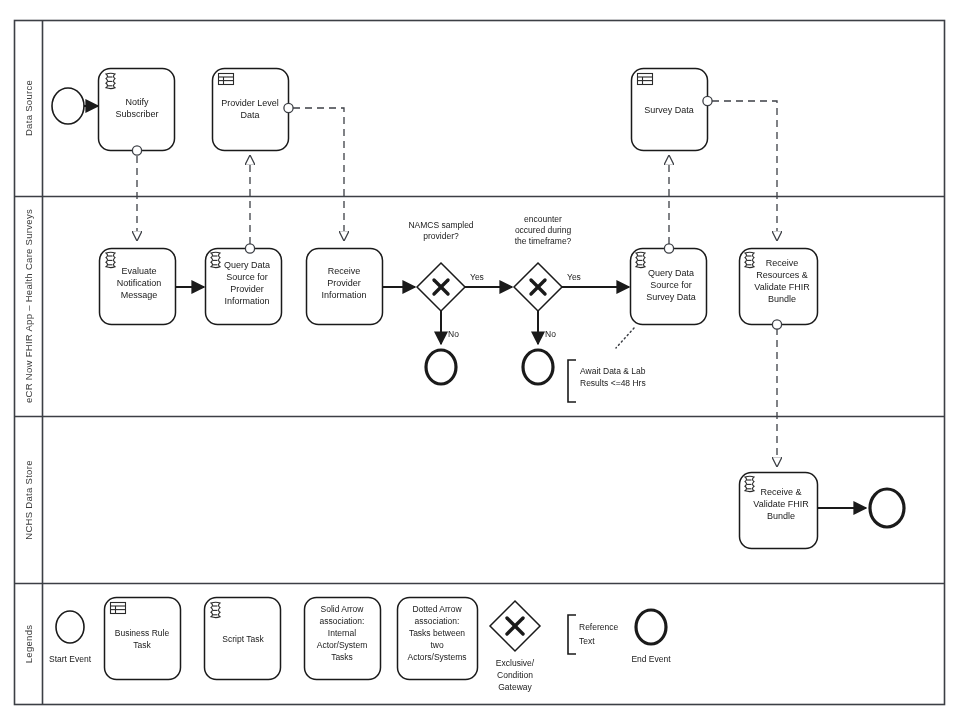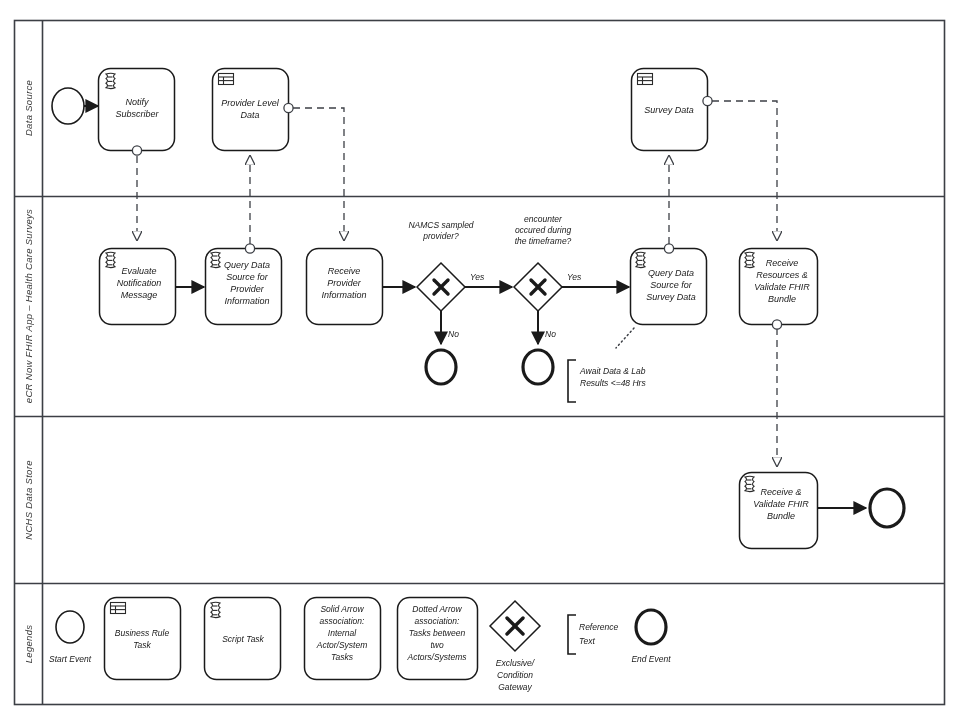--- a/index.html
+++ b/index.html
@@ -1,18 +1,18 @@
 <!DOCTYPE html>
 <html><head>
 <meta charset="utf-8">
 <title>BPMN Diagram</title>
 <style>
   html,body{margin:0;padding:0;background:#ffffff;}
   body{width:960px;height:720px;overflow:hidden;font-family:"Liberation Sans",sans-serif;}
-  #stage{position:relative;width:960px;height:604px;background:#ffffff;font-style:italic;}
+  #stage{position:relative;width:960px;height:604px;background:#ffffff;}
   svg{display:block;}
   .lane-label{font-size:9.5px;fill:#3a3a3a;letter-spacing:.3px;}
   .node-text{font-size:9px;fill:#1a1a1a;}
   .small-text{font-size:8.5px;fill:#1a1a1a;}
   .flow-label{font-size:8.5px;fill:#1a1a1a;}
   .legend-text{font-size:8.5px;fill:#1a1a1a;}
   .frame{fill:none;stroke:#3c3f45;stroke-width:1.6;}
   .lane-div{stroke:#3c3f45;stroke-width:1.6;}
   .task{fill:#ffffff;stroke:#1a1a1a;stroke-width:1.5;}
   .evt-start{fill:#ffffff;stroke:#1a1a1a;stroke-width:1.6;}

